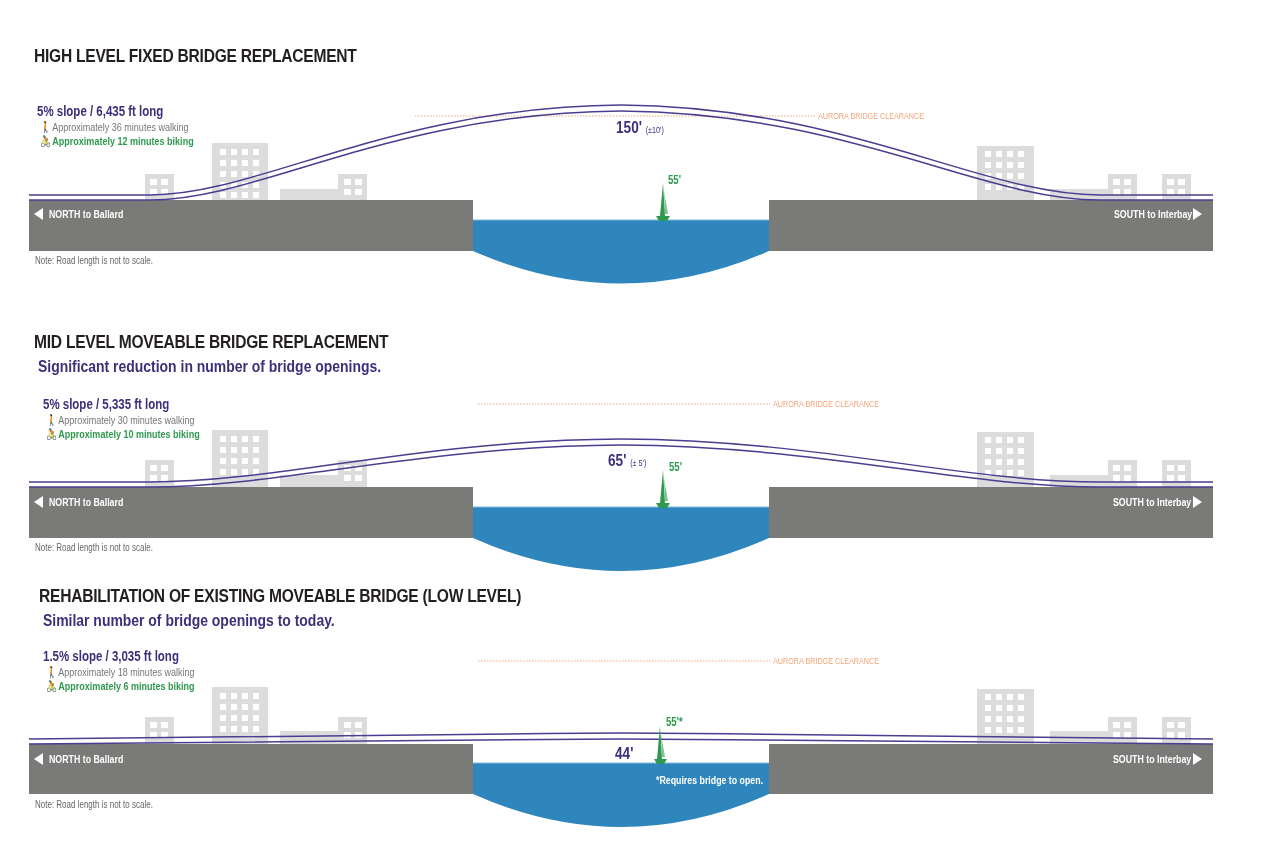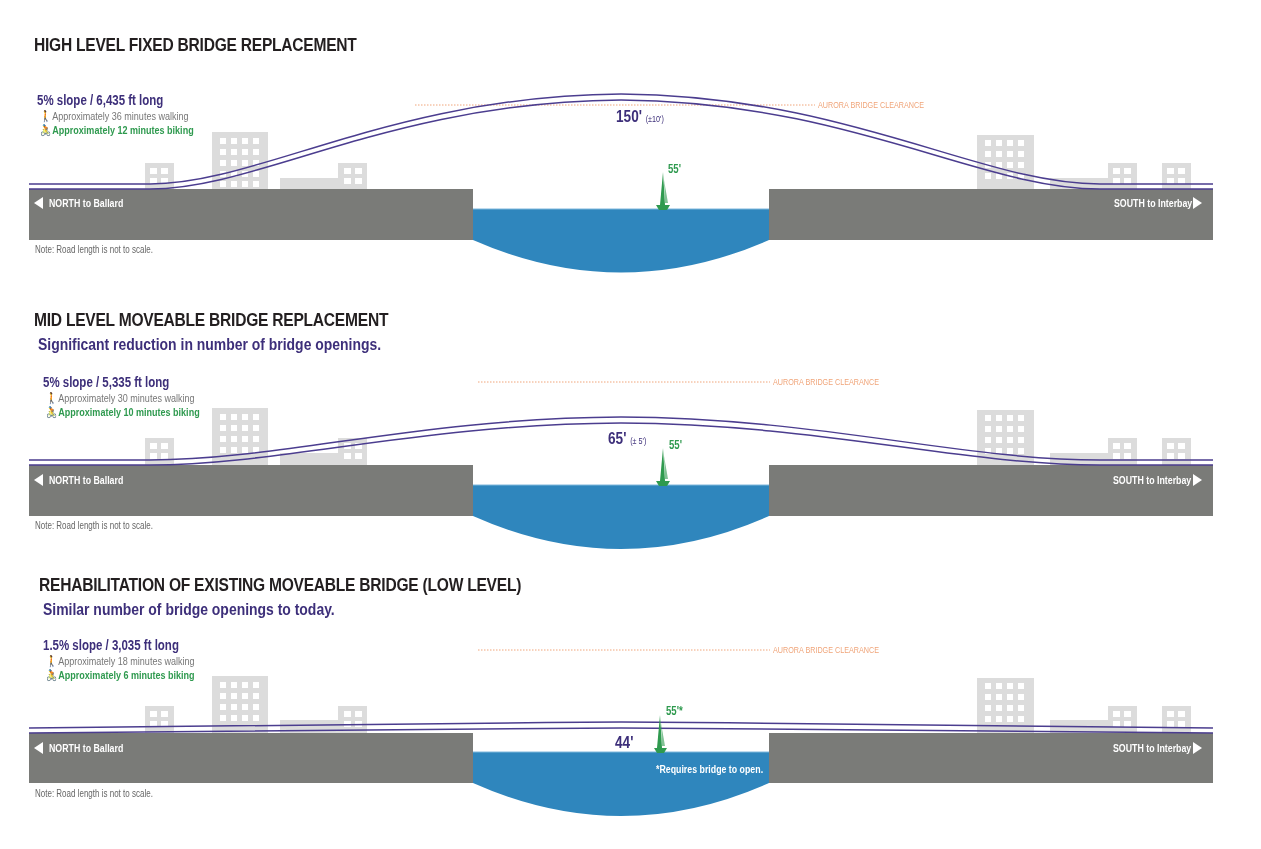--- a/index.html
+++ b/index.html
@@ -1,18 +1,18 @@
 <!DOCTYPE html>
 <html><head>
 <meta charset="utf-8">
 <style>
   html, body { margin:0; padding:0; background:#ffffff; }
   body { width:1261px; height:849px; position:relative; overflow:hidden;
          font-family:"Liberation Sans", "DejaVu Sans", sans-serif; }
-  .panel { position:absolute; left:0; width:1261px; }
+  .panel { position:absolute; left:0; width:1261px;margin-top:11px; }
   .title { position:absolute; left:34px; font-size:19px; font-weight:bold; color:#231f20;
            letter-spacing:-0.3px; transform:scaleX(0.82); transform-origin:left top; white-space:nowrap; }
   .subtitle { position:absolute; left:38px; font-size:17px; font-weight:bold; color:#3d2f7a;
               transform:scaleX(0.82); transform-origin:left top; white-space:nowrap; }
   .info { position:absolute; left:37px; transform:scaleX(0.82); transform-origin:left top; white-space:nowrap; }
   .slope { font-size:14px; font-weight:bold; color:#3d2f7a; line-height:17px; }
   .walk { font-size:11px; color:#777; line-height:14px; margin-left:4px; }
   .bike { font-size:11px; color:#2f9a4f; font-weight:bold; line-height:14px; margin-left:4px; }
   .ico { display:inline-block; width:12px; text-align:center; }
   svg.scene { position:absolute; left:0; top:0; }
@@ -128,21 +128,21 @@
     <div class="bike"><span class="ico">🚴</span> <span>Approximately 12 minutes biking</span></div>
   </div>
   <div class="lbl aurora" style="left:818px;top:100px;">AURORA BRIDGE CLEARANCE</div>
   <div class="lbl height" style="left:616px;top:107px;"><span>150'</span> <small>(±10')</small></div>
   <div class="lbl boat-h" style="left:668px;top:162px;">55'</div>
   <div class="lbl road-lbl" style="left:49px;top:197px;">NORTH to Ballard</div>
   <div class="lbl road-lbl" style="left:1114px;top:197px;">SOUTH to Interbay</div>
   <div class="lbl note" style="left:35px;top:244px;">Note: Road length is not to scale.</div>
 </div>
 
-<div class="panel" style="top:4px;height:560px;">
+<div class="panel" style="top:15px;height:560px;">
   <svg class="scene" width="1261" height="560">
     <g fill="#dcdcdc">
       <rect x="145" y="434" width="29" height="27"></rect>
       <rect x="212" y="404" width="56" height="57"></rect>
       <rect x="280" y="449" width="58" height="12"></rect>
       <rect x="338" y="434" width="29" height="27"></rect>
     </g>
     <g fill="#ffffff">
       <rect x="150" y="439" width="7" height="6"></rect>
         <rect x="161" y="439" width="7" height="6"></rect>

